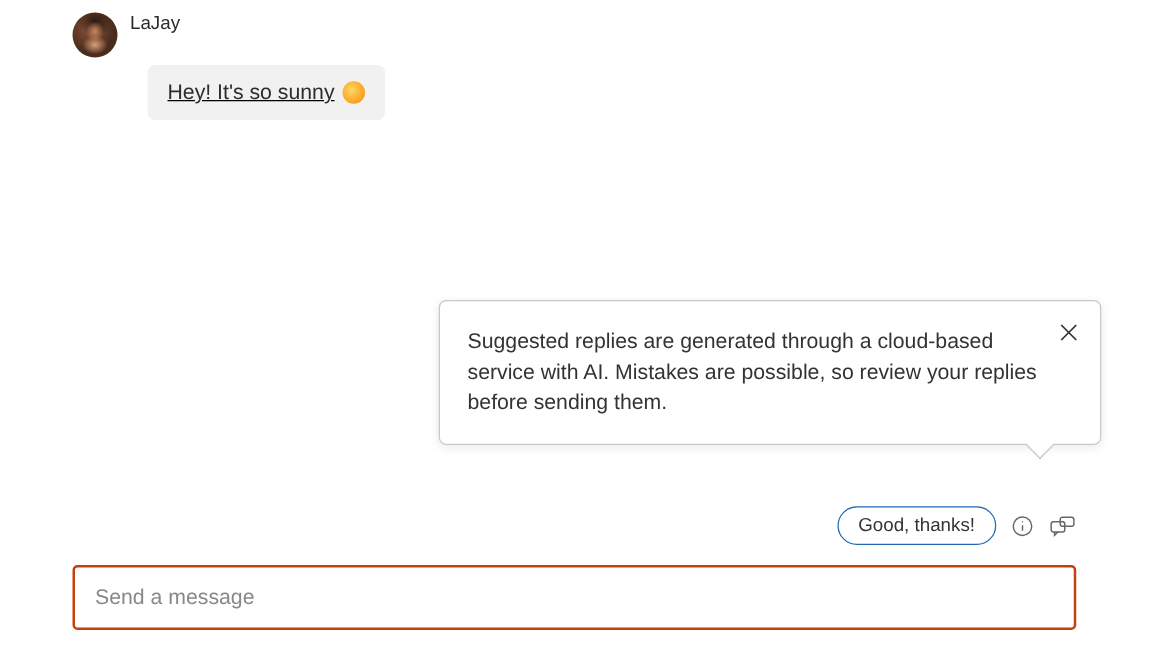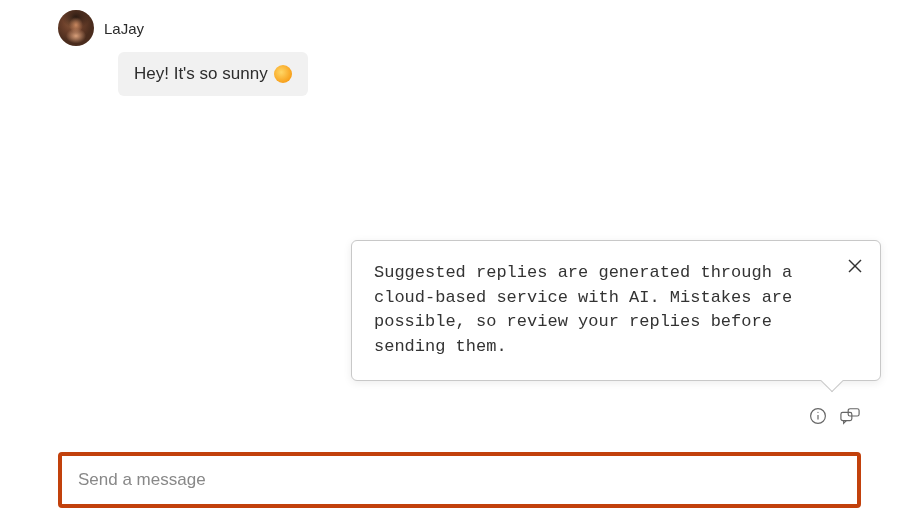--- a/index.html
+++ b/index.html
@@ -9,21 +9,20 @@
       font-family: "Segoe UI", -apple-system, sans-serif;
       background: #ffffff;
       position: relative;
       overflow: hidden;
     }
     .chat-area {
       padding: 10px 58px;
     }
     .contact-row {
       display: flex;
-      align-items: center;
       gap: 10px;
       margin-bottom: 6px;
     }
     .avatar {
       width: 36px;
       height: 36px;
       border-radius: 50%;
       overflow: hidden;
       flex-shrink: 0;
       background: radial-gradient(circle at 40% 35%, #8b5a3c 0%, #6b3f2a 30%, #4a2c1d 60%);
@@ -39,20 +38,21 @@
         radial-gradient(ellipse 55% 45% at 50% 20%, #2a1a12 0%, transparent 70%);
     }
     .contact-name {
       font-size: 15px;
       color: #2b2b2b;
     }
     .messages {
       margin-left: 60px;
       display: flex;
       gap: 10px;
+      text-decoration: underline;
     }
     .bubble {
       background: #f1f1f1;
       border-radius: 6px;
       padding: 12px 16px;
       font-size: 17px;
       color: #2d2d2d;
       display: inline-flex;
       align-items: center;
       gap: 6px;
@@ -72,21 +72,20 @@
       top: 240px;
       width: 530px;
       background: #fff;
       border: 1px solid #c8c8c8;
       border-radius: 6px;
       padding: 20px 48px 20px 22px;
       box-shadow: 0 2px 8px rgba(0,0,0,0.08);
       font-size: 17px;
       color: #333;
       line-height: 1.45;
-      font-family: Liberation Mono, monospace;
     }
     .tooltip-close {
       position: absolute;
       top: 14px;
       right: 14px;
       width: 22px;
       height: 22px;
       cursor: pointer;
       display: flex;
       align-items: center;
@@ -134,21 +133,21 @@
       color: #666;
     }
     .input-row {
       position: absolute;
       left: 58px;
       right: 58px;
       top: 452px;
     }
     .message-input {
       width: 100%;
-      border: 4px solid #c2410c;
+      border: 2px solid #c2410c;
       border-radius: 4px;
       padding: 14px 16px;
       font-size: 17px;
       font-family: inherit;
       color: #333;
       outline: none;
     }
     .message-input::placeholder { color: #888; }
   </style>
 </head>
@@ -172,20 +171,21 @@
   <div class="tooltip-close">
     <svg viewBox="0 0 14 14" stroke="#333" stroke-width="1.4" fill="none">
       <line x1="1" y1="1" x2="13" y2="13"></line>
       <line x1="13" y1="1" x2="1" y2="13"></line>
     </svg>
   </div>
   <div class="tooltip-tail"></div>
 </div>
 
 <div class="suggestions-row">
+  <button class="suggestion-pill">Good, thanks!</button>
   <div class="icon-btn">
     <svg width="18" height="18" viewBox="0 0 20 20" fill="none" stroke="#666" stroke-width="1.3">
       <circle cx="10" cy="10" r="8.2"></circle>
       <line x1="10" y1="9" x2="10" y2="14"></line>
       <circle cx="10" cy="6" r="0.6" fill="#666" stroke="none"></circle>
     </svg>
   </div>
   <div class="icon-btn">
     <svg width="20" height="18" viewBox="0 0 22 18" fill="none" stroke="#666" stroke-width="1.3">
       <rect x="1" y="5" width="12" height="9" rx="2"></rect>

